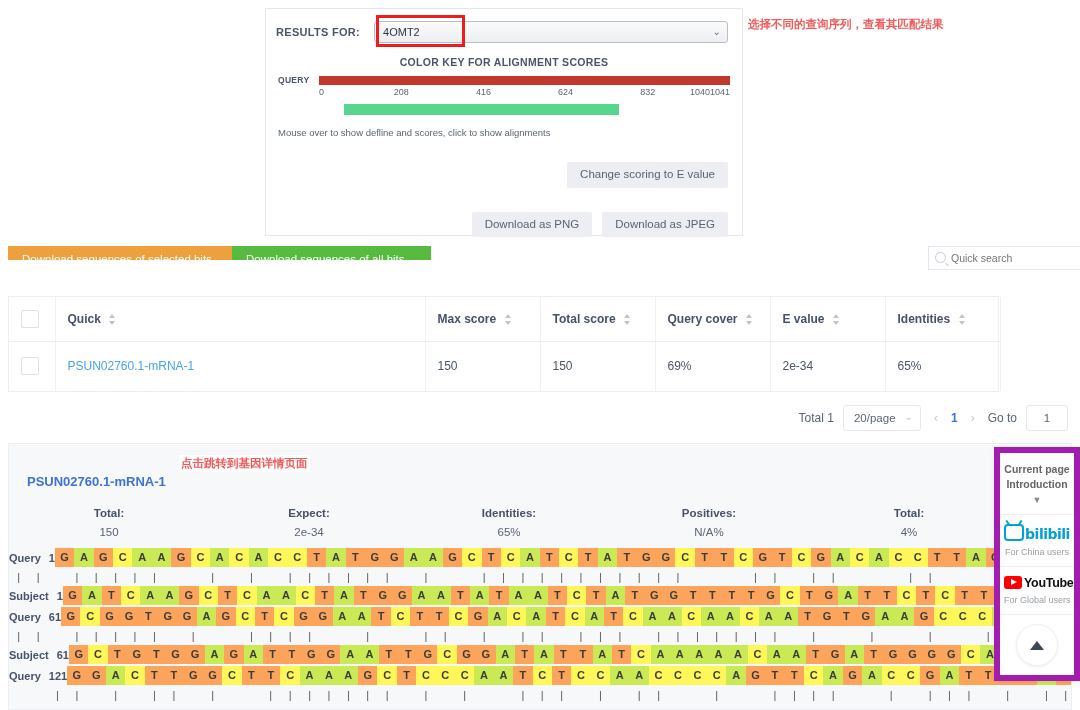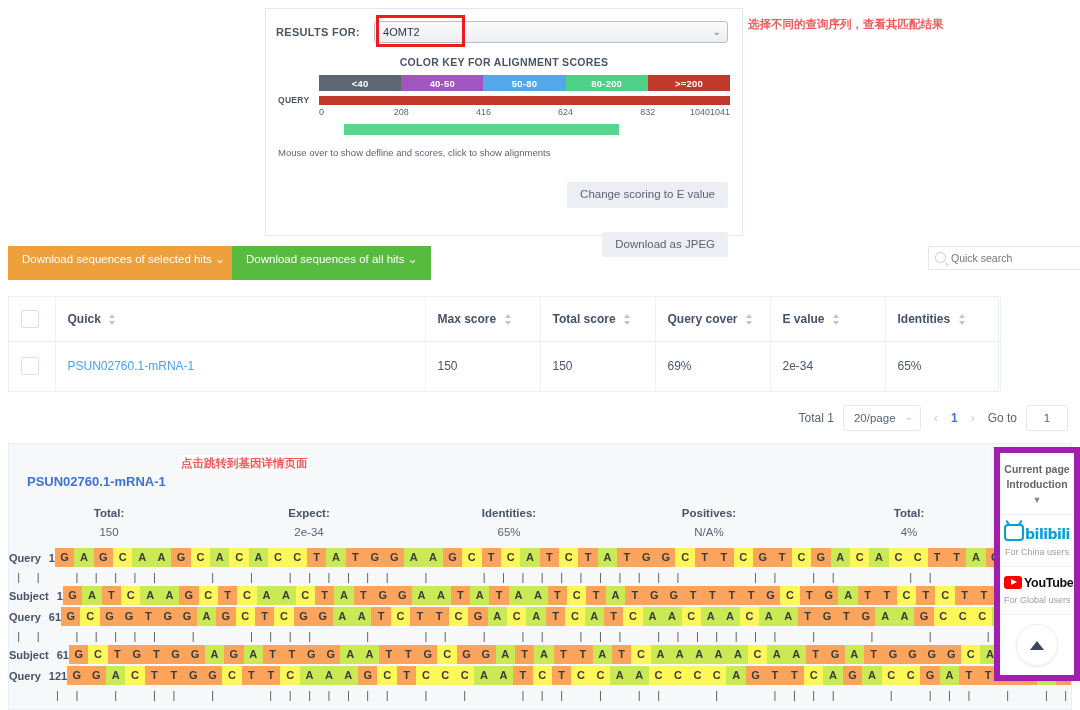--- a/index.html
+++ b/index.html
@@ -67,21 +67,21 @@
     font-size:11.5px;color:#5a6374;padding:7px 13px;cursor:pointer;
     font-family:"Liberation Sans",sans-serif;line-height:1;
   }
   .note-cn-top{
     position:absolute;left:748px;top:17px;font-size:11.5px;color:#f05b5b;
     font-family:"DejaVu Sans",sans-serif;white-space:nowrap;font-weight:bold;
   }
   
   .dl-row{position:absolute;left:0;top:246px;width:1080px;height:28px;}
   .dl-btn{
-    position:absolute;height:34px;line-height:26px;color:#fff;font-size:11.5px;
+    position:absolute;height:14px;line-height:26px;color:#fff;font-size:11.5px;
     padding:0 14px;box-sizing:border-box;cursor:pointer;white-space:nowrap;
   }
   .dl-selected{left:8px;background:#eda03c;}
   .dl-all{left:232px;background:#57bb3f;}
   .qs-wrap{
     position:absolute;right:12px;top:246px;width:140px;height:24px;display:flex;
   }
   .qs-input{
     flex:1;height:24px;box-sizing:border-box;border:1px solid #e3e6ec;border-right:none;
     background:#fff;font-size:10.5px;color:#b6bcc6;padding-left:22px;
@@ -243,27 +243,20 @@
         <option>4OMT2</option>
       </select>
       <span class="sel-caret">⌄</span>
     </span>
   </div>
   <div class="red-box-highlight"></div>
 
   <div class="ckey-title">COLOR KEY FOR ALIGNMENT SCORES</div>
 
   <div class="bars-area">
-    <div class="key-bar" id="key-bar">
-        <div class="key-seg" style="background: rgb(93, 102, 115);">&lt;40</div>
-        <div class="key-seg" style="background: rgb(160, 85, 192);">40-50</div>
-        <div class="key-seg" style="background: rgb(82, 168, 232);">50-80</div>
-        <div class="key-seg" style="background: rgb(78, 209, 134);">80-200</div>
-        <div class="key-seg" style="background: rgb(192, 57, 43);">&gt;=200</div>
-      </div>
 
     <div class="query-row">
       <span class="query-label">QUERY</span>
       <span class="query-bar"></span>
     </div>
 
     <div class="ticks" id="ticks">
         <span class="tick first" style="left: 0%;">0</span>
         <span class="tick" style="left: 20%;">208</span>
         <span class="tick" style="left: 40%;">416</span>
@@ -276,20 +269,21 @@
       <span class="hit-bar" id="hit-bar" style="left: 6%; width: 67%; background: rgb(87, 214, 141);"></span>
     </div>
   </div>
 
   <div class="mouseover-note">Mouse over to show defline and scores, click to show alignments</div>
 
   <div class="btn-row">
     <button class="gray-btn">Change scoring to E value</button>
   </div>
   <div class="btn-row">
+    <button class="gray-btn">Download as PNG</button>
     <button class="gray-btn">Download as JPEG</button>
   </div>
 </div>
 
 <div class="note-cn-top">选择不同的查询序列，查看其匹配结果</div>
 
 <div class="dl-row">
   <div class="dl-btn dl-selected">Download sequences of selected hits ⌄</div>
   <div class="dl-btn dl-all">Download sequences of all hits ⌄</div>
 </div>

